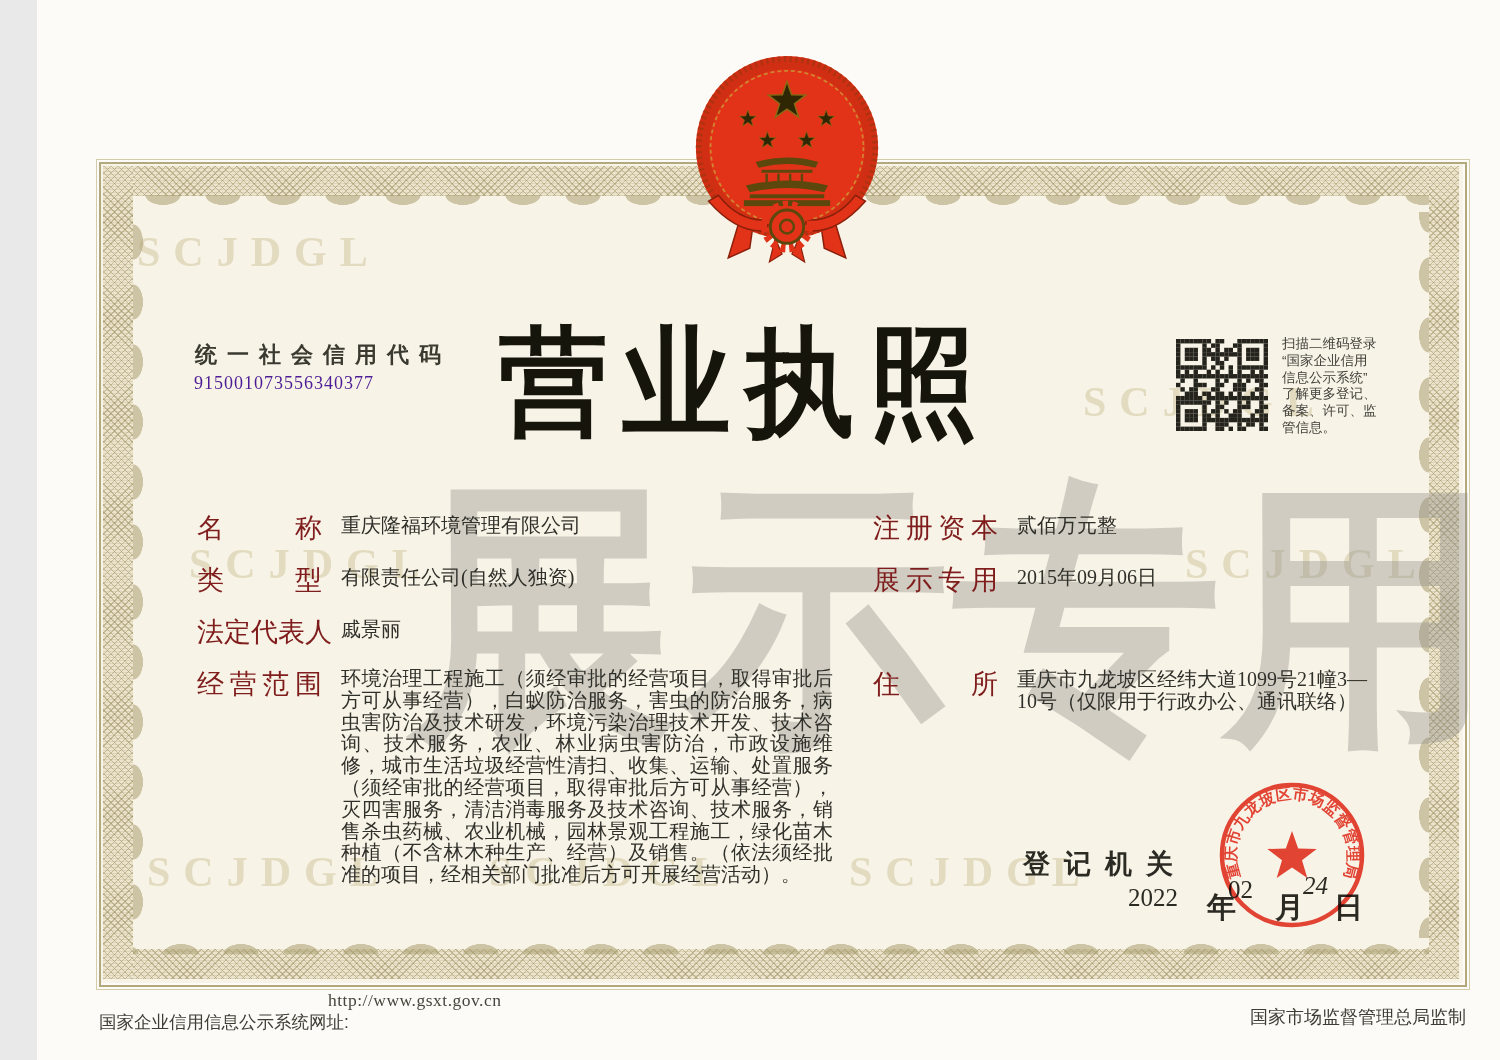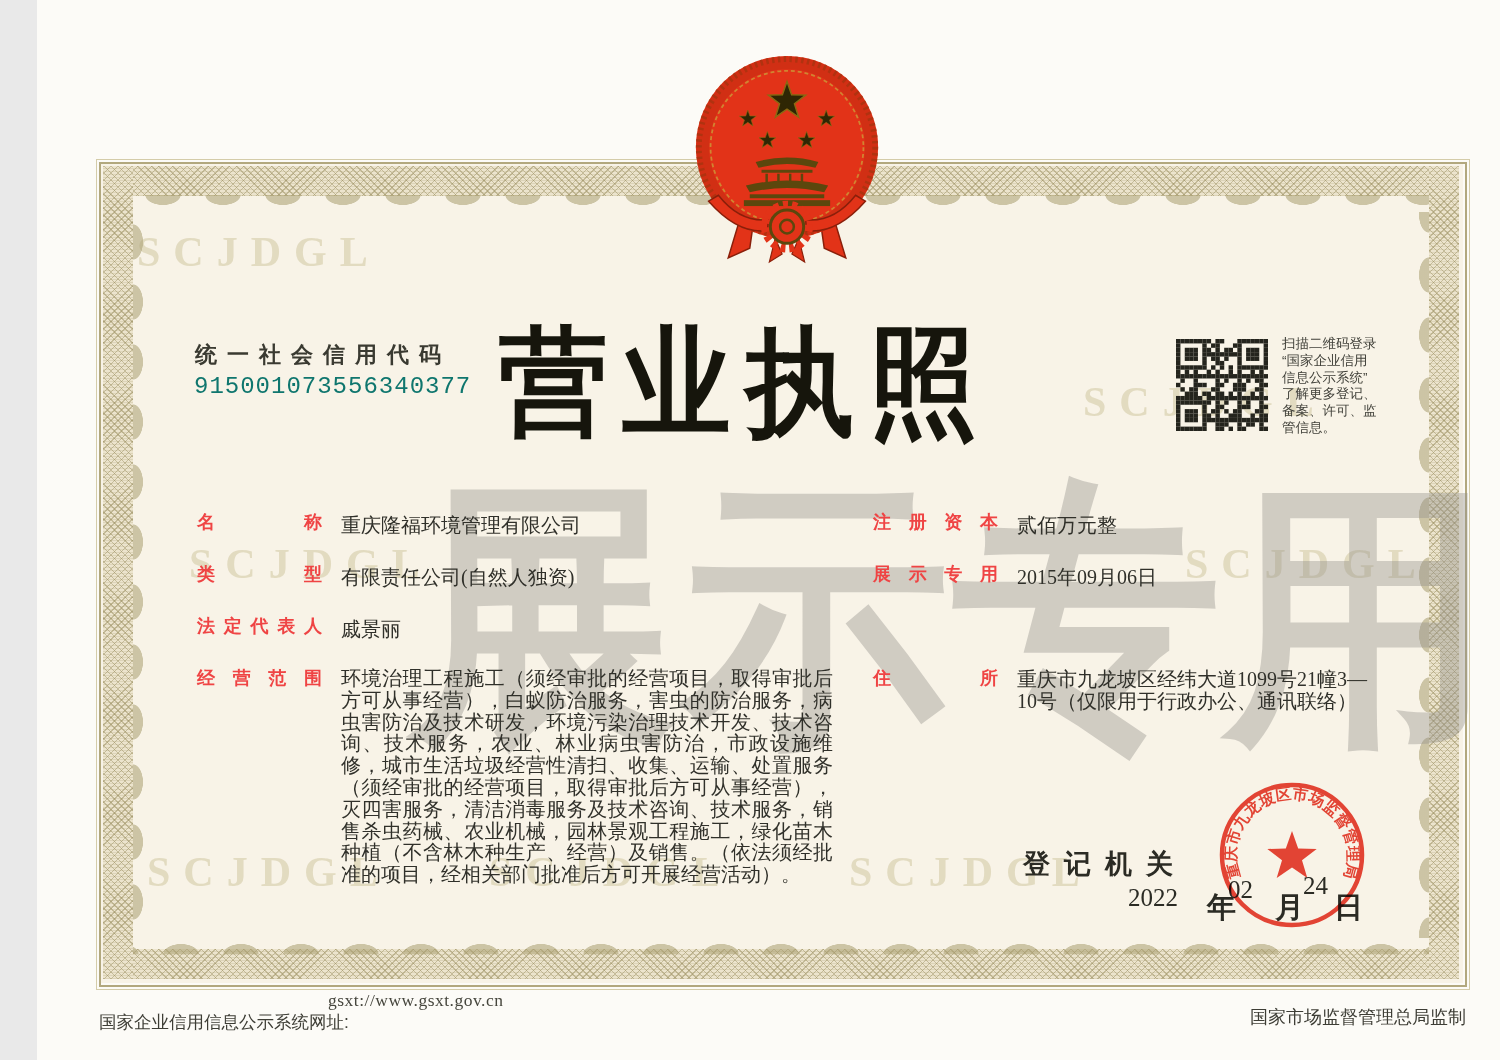--- a/index.html
+++ b/index.html
@@ -41,33 +41,33 @@
   
   .watermark{position:absolute;left:372px;top:478px;z-index:2;
     font-family:"DejaVu Sans",sans-serif;font-weight:700;font-size:278px;line-height:278px;
     letter-spacing:2px;color:rgba(147,145,139,.40);white-space:nowrap;transform:scaleX(.97);transform-origin:left top;}
 
   .content{position:absolute;left:0;top:10px;width:1500px;height:944px;z-index:3;}
 
   
   .credit-label{position:absolute;left:158px;top:330px;font-size:22px;font-weight:600;
     letter-spacing:10px;color:#3a3a31;}
-  .credit-code{position:absolute;left:157px;top:363px;font-family:Liberation Mono, monospace;
-    font-size:24px;letter-spacing:1px;color:#0f766e;}
+  .credit-code{position:absolute;left:157px;top:363px;font-family:Liberation Serif, serif;
+    font-size:18px;letter-spacing:1px;color:#4c1d95;}
   .doc-title{position:absolute;left:462px;top:294px;font-size:118px;font-weight:700;
     letter-spacing:16px;color:#16150c;transform:scaleX(.92);transform-origin:left top;white-space:nowrap;}
 
   .qr-box{position:absolute;left:1139px;top:329px;width:92px;height:92px;}
   .qr-note{position:absolute;left:1245px;top:326px;width:112px;font-size:13.5px;line-height:16.8px;
     color:#41413a;font-weight:500;}
 
   
   .row{position:absolute;white-space:nowrap;}
   .flabel{display:inline-block;width:125px;text-align:justify;text-align-last:justify;
-    font-size:18px;font-weight:700;color:#ef4444;vertical-align:top;}
+    font-size:27px;font-weight:400;color:#7f1d1d;vertical-align:top;}
   .fvalue{display:inline-block;margin-left:19px;font-family:"Liberation Serif",serif;
     font-size:20px;color:#30302a;vertical-align:top;padding-top:2px;white-space:normal;}
   .fvalue.wide{width:492px;text-align:justify;line-height:21.8px;}
   .fvalue.addr{width:358px;line-height:22px;}
 
   
   .reg-label{position:absolute;left:986px;top:836px;font-size:27px;font-weight:600;
     letter-spacing:14px;color:#2b2b24;}
   .date-part{position:absolute;color:#2b2b24;}
   .d-num{font-family:"Liberation Serif",serif;font-size:25px;}
@@ -422,25 +422,25 @@
     </div>
     <div class="row" style="left:836px;top:656px;">
       <span class="flabel">住所</span><span class="fvalue addr">重庆市九龙坡区经纬大道1099号21幢3—10号（仅限用于行政办公、通讯联络）</span>
     </div>
 
     <div class="reg-label">登记机关</div>
     <div class="date-part d-num" style="left:1091px;top:874px;">2022</div>
     <div class="date-part d-unit" style="left:1170px;top:878px;">年</div>
     <div class="date-part d-num" style="left:1191px;top:866px;">02</div>
     <div class="date-part d-unit" style="left:1238px;top:878px;">月</div>
-    <div class="date-part d-num" style="left:1266px;top:862px;">24</div>
+    <div class="date-part d-num" style="left:1266px;top:862px;font-style:italic;">24</div>
     <div class="date-part d-unit" style="left:1297px;top:878px;">日</div>
 
     <div class="foot-left">国家企业信用信息公示系统网址:</div>
-    <div class="foot-url">gsxt://www.gsxt.gov.cn</div>
+    <div class="foot-url">http://www.gsxt.gov.cn</div>
     <div class="foot-right">国家市场监督管理总局监制</div>
   </div>
 
   <svg class="seal" viewBox="0 0 150 150">
     <circle cx="75" cy="75" r="70" fill="none" stroke="#e8392a" stroke-width="4.5"></circle>
     <path id="sealArc" fill="none" d="M 24.2,98.7 A 56,56 0 1 1 125.8,98.7"></path>
     <text font-size="15.5" fill="#e8392a" font-weight="700" font-family="'DejaVu Sans',sans-serif">
       <textPath href="#sealArc" startOffset="2" textLength="220">重庆市九龙坡区市场监督管理局</textPath>
     </text>
     <polygon fill="#e8392a" points="75,51 81.2,68.5 99.7,69 85,80.2 90.3,98 75,87.5 59.7,98 65,80.2 50.3,69 68.8,68.5"></polygon>

